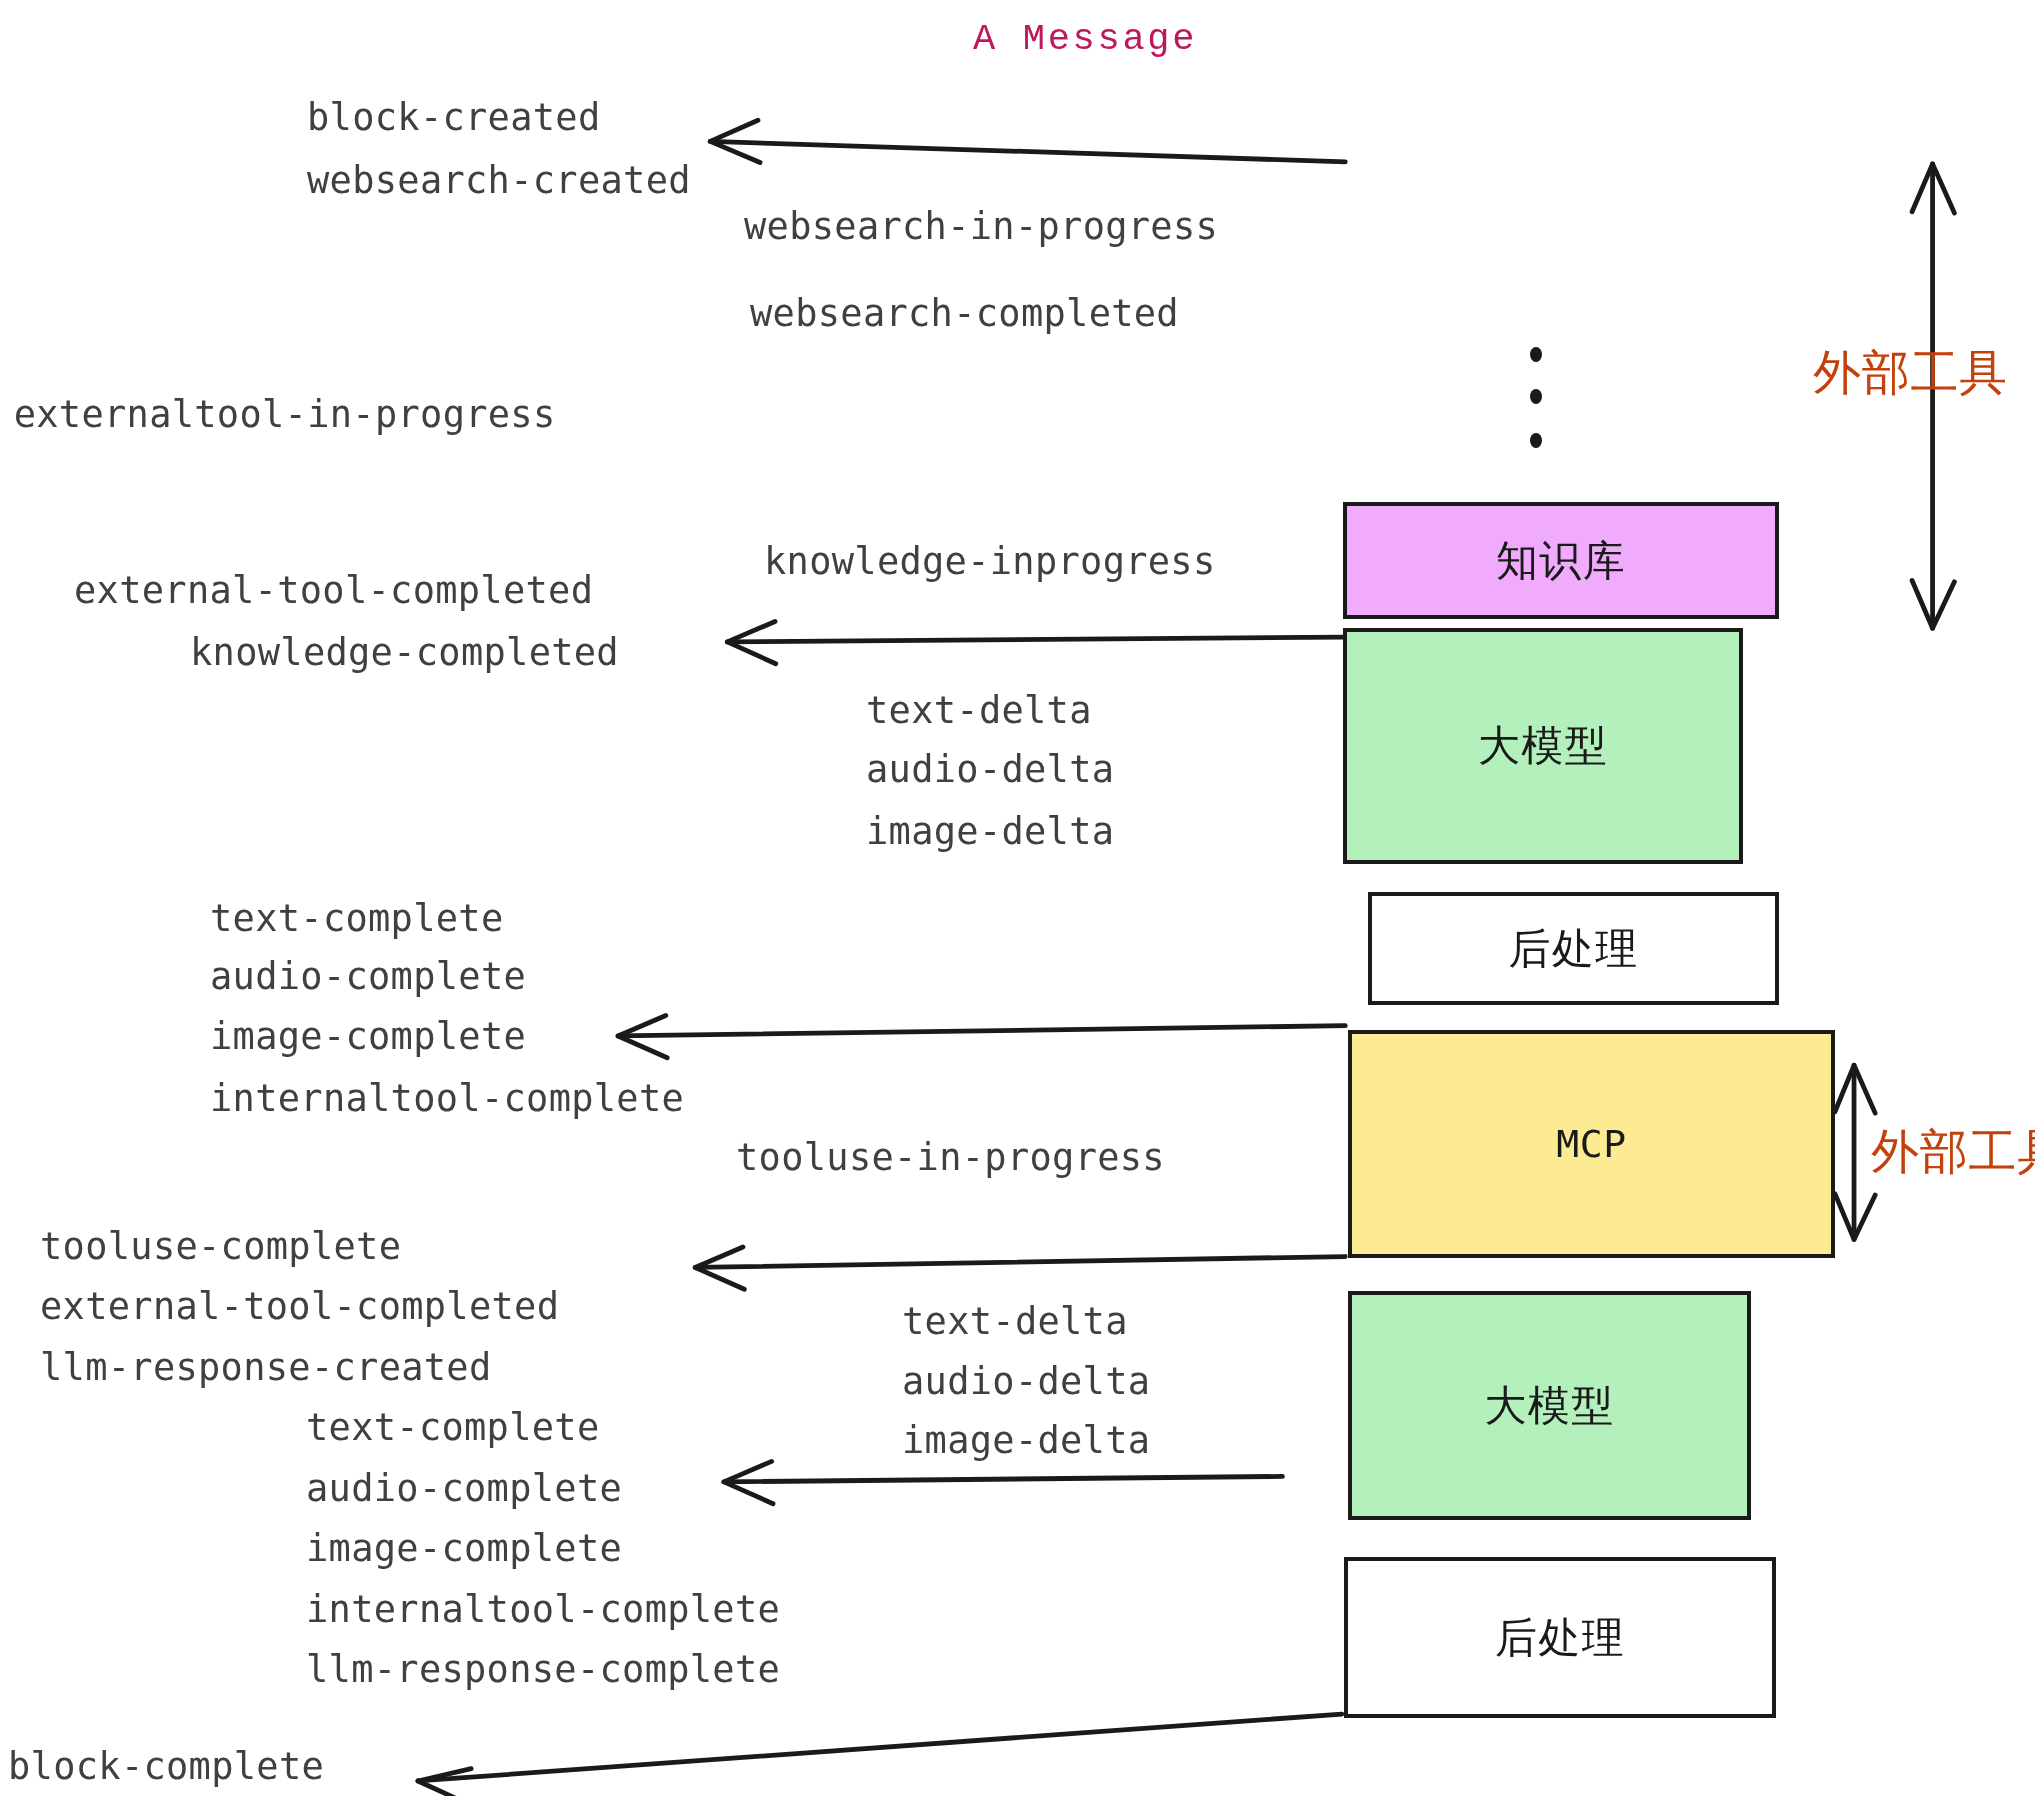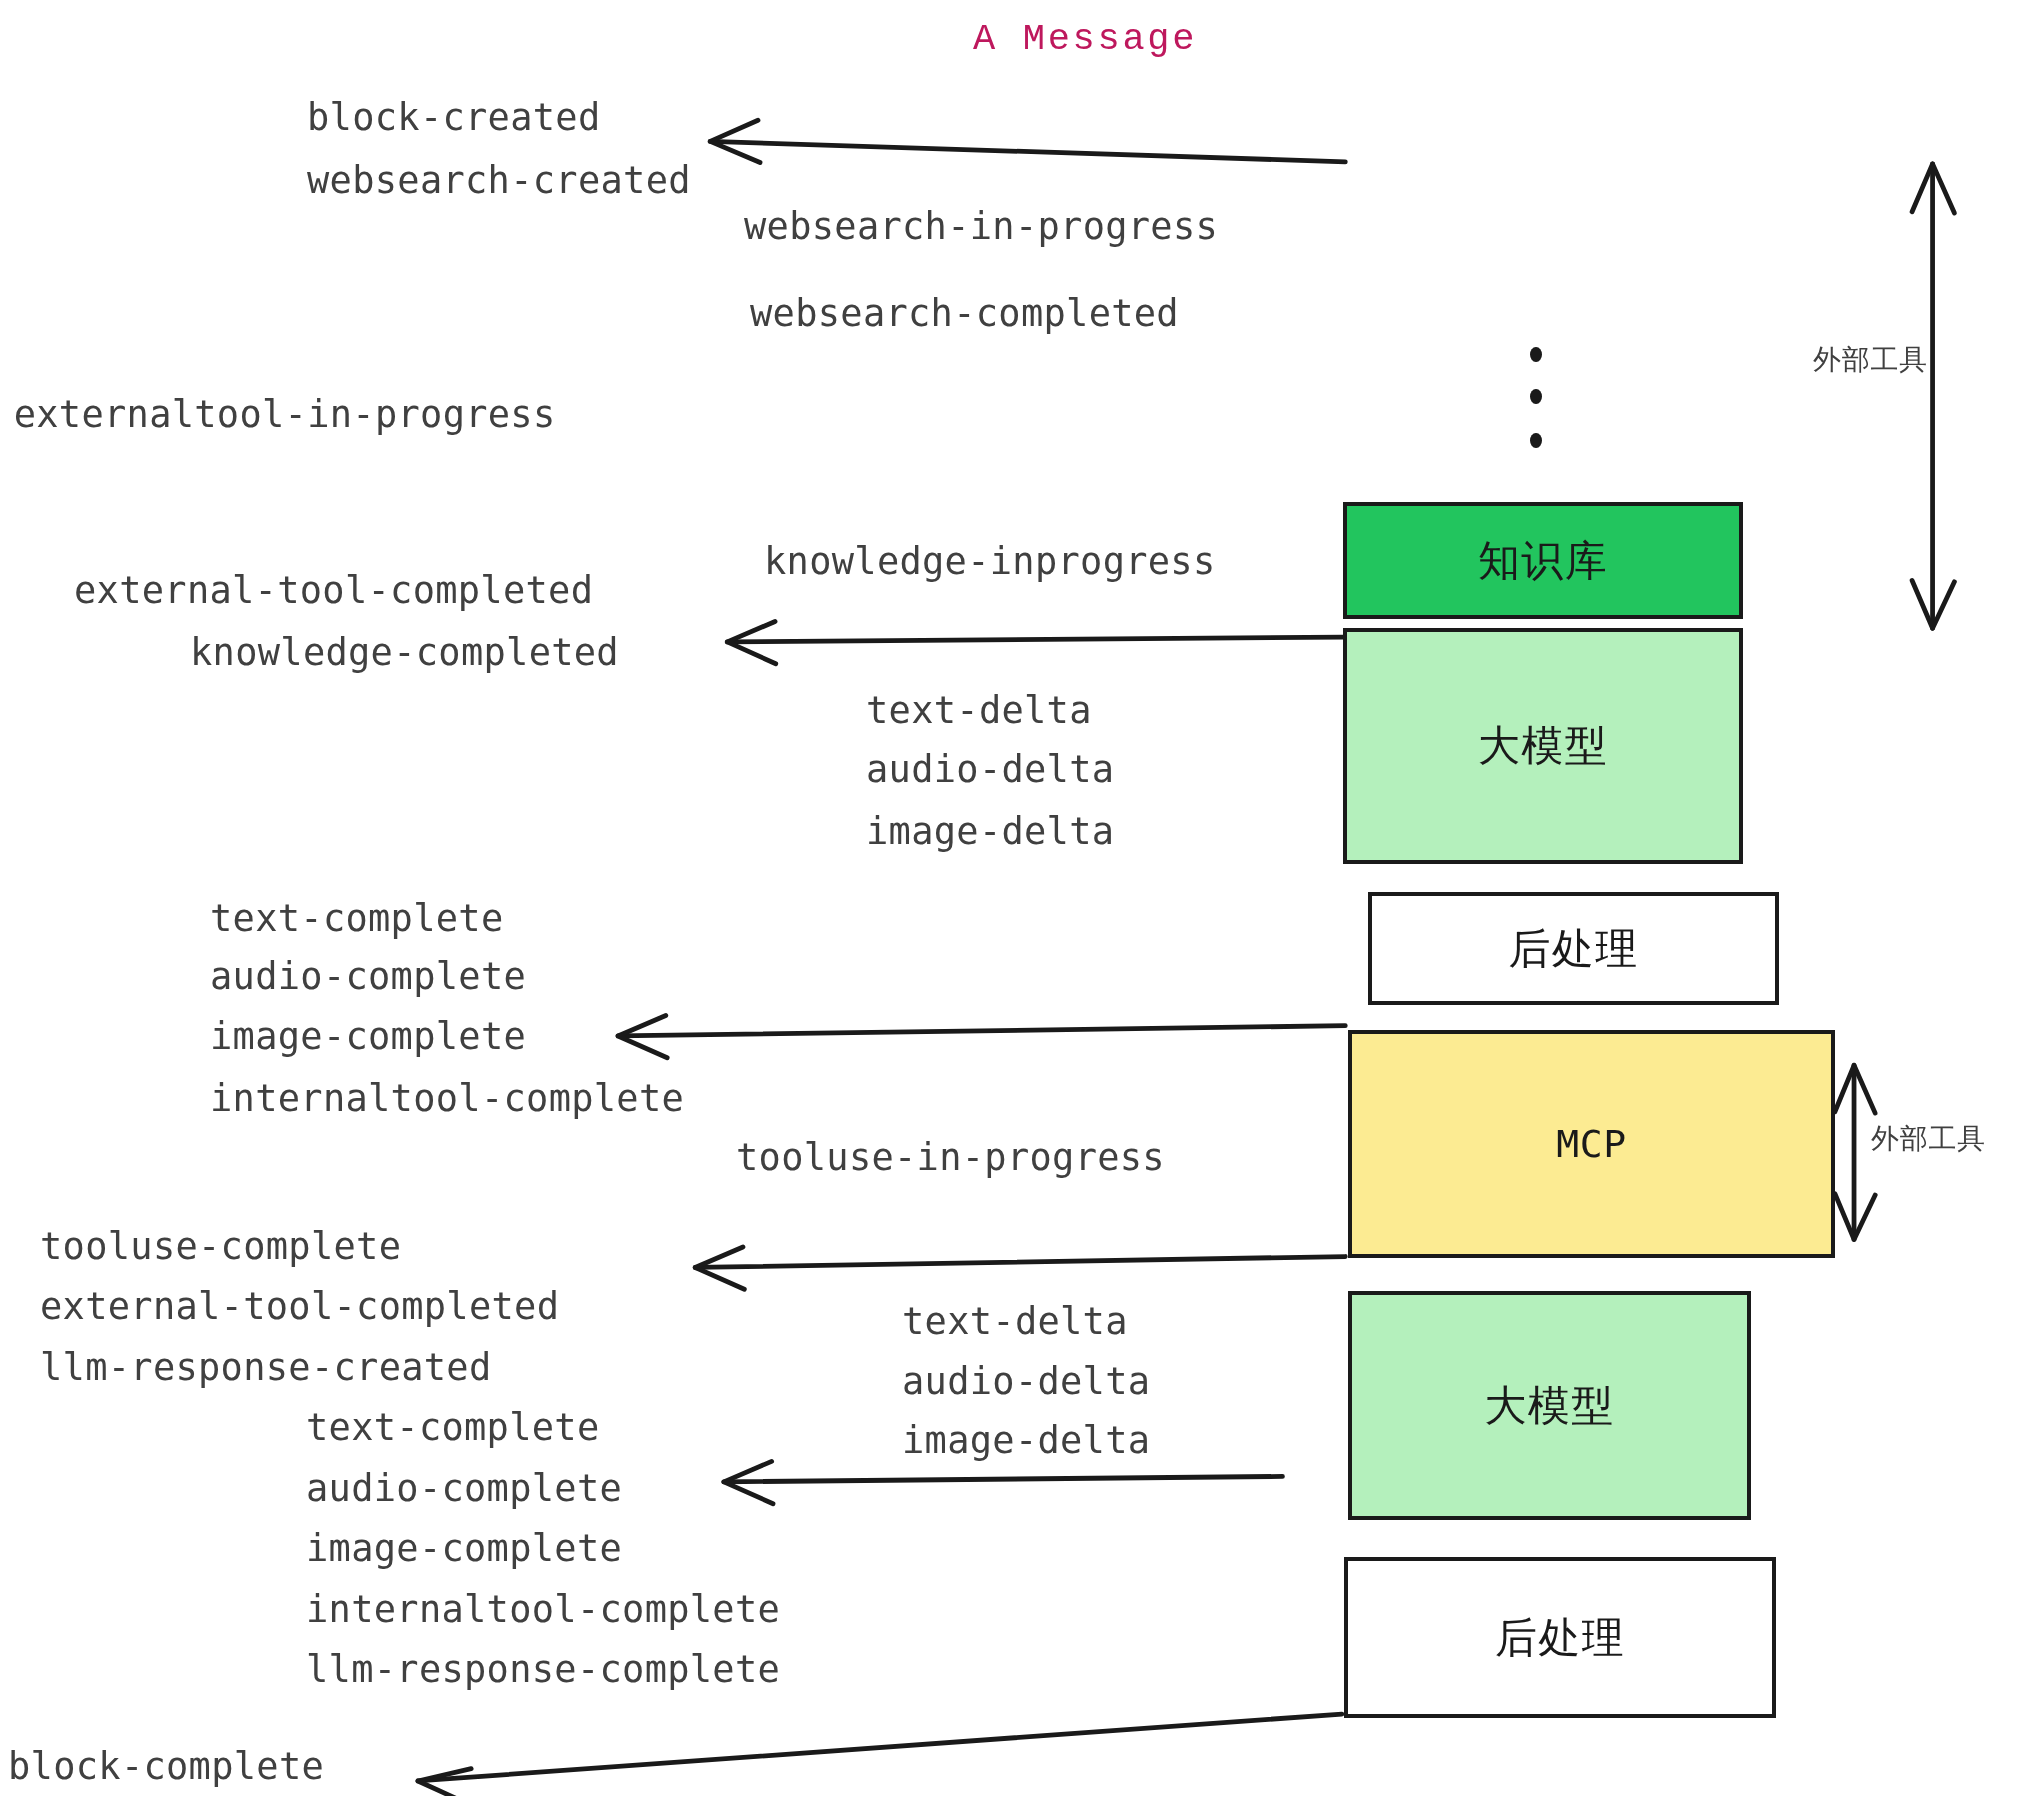--- a/index.html
+++ b/index.html
@@ -45,23 +45,23 @@
     letter-spacing: 1.4px;
   }
   .box.mono {
     font-family: "DejaVu Sans Mono", monospace;
     font-size: 38px;
     letter-spacing: 0.7px;
   }
   .sidelabel {
     position: absolute;
     white-space: nowrap;
-    color: #404040;
+    color: #c2410c;
     font-family: "DejaVu Sans", sans-serif;
-    font-size: 28px;
+    font-size: 48px;
     letter-spacing: 0.7px;
   }
   .dot {
     position: absolute;
     width: 11.6px;
     height: 15px;
     border-radius: 50%;
     background: #1a1a1a;
   }
   svg.overlay {
@@ -110,21 +110,21 @@
     </g>
   </svg>
 
   <div class="title" style="left:973px; top:18px;">A Message</div>
 
   <div class="dot" style="left:1530px; top:347px;"></div>
   <div class="dot" style="left:1530px; top:389px;"></div>
   <div class="dot" style="left:1530px; top:433px;"></div>
 
 
-  <div class="box" style="left:1343px; top:502px; width:400px; height:117px; background:#22c55e;">
+  <div class="box" style="left:1343px; top:502px; width:436px; height:117px; background:#f0abfc;">
     <span>知识库</span>
   </div>
 
   <div class="box" style="left:1343px; top:628px; width:400px; height:236px; background:#B4F0BC;">
     <span>大模型</span>
   </div>
 
   <div class="box" style="left:1368px; top:892px; width:411px; height:113px; background:#FFFFFF;">
     <span>后处理</span>
   </div>

